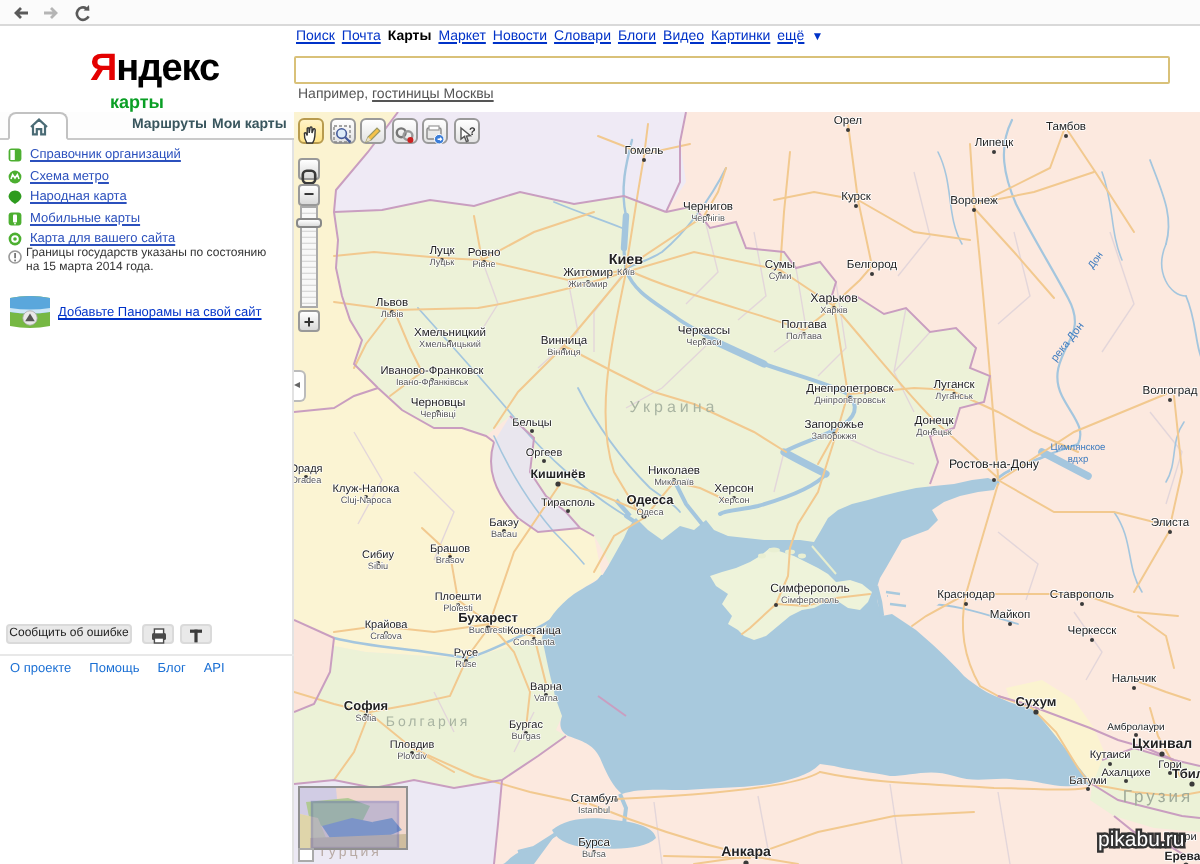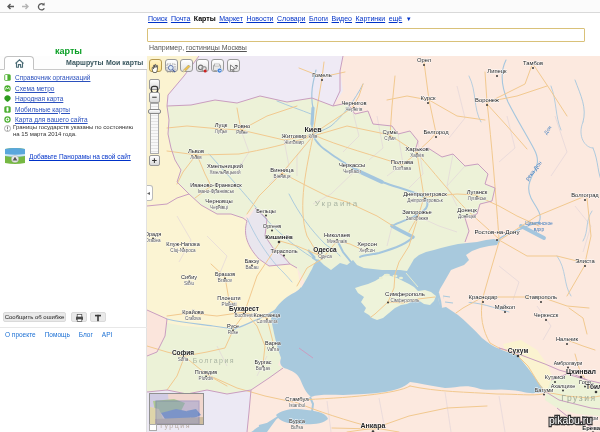--- a/index.html
+++ b/index.html
@@ -50,20 +50,21 @@
 <div id="chrome">
  <svg class="chromeic" style="left:5px" width="44" height="11" viewBox="0 0 44 11">
   <path d="M9,5.5 L3,5.5 M5.5,3 L3,5.5 L5.5,8" stroke="#5a5a5a" stroke-width="1.4" fill="none"></path>
   <path d="M17,5.5 L23,5.5 M20.5,3 L23,5.5 L20.5,8" stroke="#b5b5b5" stroke-width="1.4" fill="none"></path>
   <path d="M38.2,3.2 A3.1,3.1 0 1 0 39.3,7.2" stroke="#5a5a5a" stroke-width="1.3" fill="none"></path>
   <path d="M39.5,1.5 L39.7,4.4 L36.8,4.2 Z" fill="#5a5a5a"></path>
  </svg>
 </div>
 <div id="header">
  <div id="nav"><a>Поиск</a><a>Почта</a><b>Карты</b><a>Маркет</a><a>Новости</a><a>Словари</a><a>Блоги</a><a>Видео</a><a>Картинки</a><a>ещё</a><span style="color:#0032c8;font-size:6px">▼</span></div>
+ <div id="logo"><span class="ya">Я</span>ндекс</div>
  <div id="logosub">карты</div>
  <div id="sbox"></div>
  <div id="hint">Например, <u>гостиницы Москвы</u></div>
 </div>
 <div id="sidebar">
  <div id="tabbar"></div>
  <div id="hometab">
       <svg style="position:absolute;left:10px;top:2px" width="9" height="9" viewBox="0 0 9 9">
         <path d="M0.5,4.5 L4.5,0.8 L8.5,4.5 M1.5,4 L1.5,8.2 L3.4,8.2 L3.4,5.6 L5.6,5.6 L5.6,8.2 L7.5,8.2 L7.5,4" stroke="#4a6b75" stroke-width="1.1" fill="none"></path>
       </svg>

